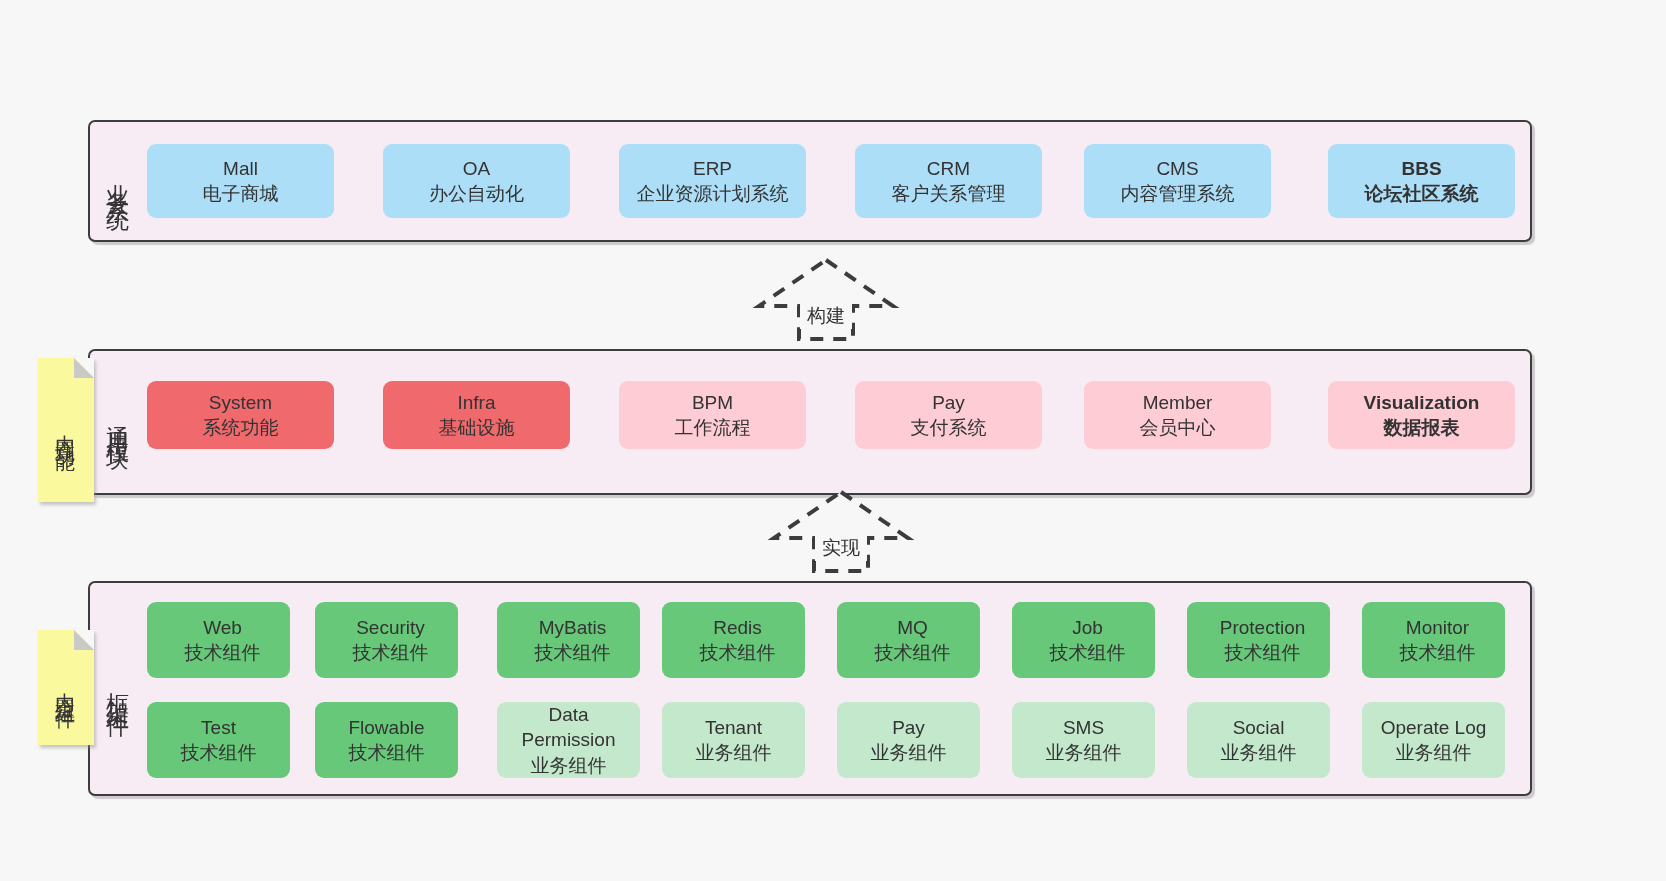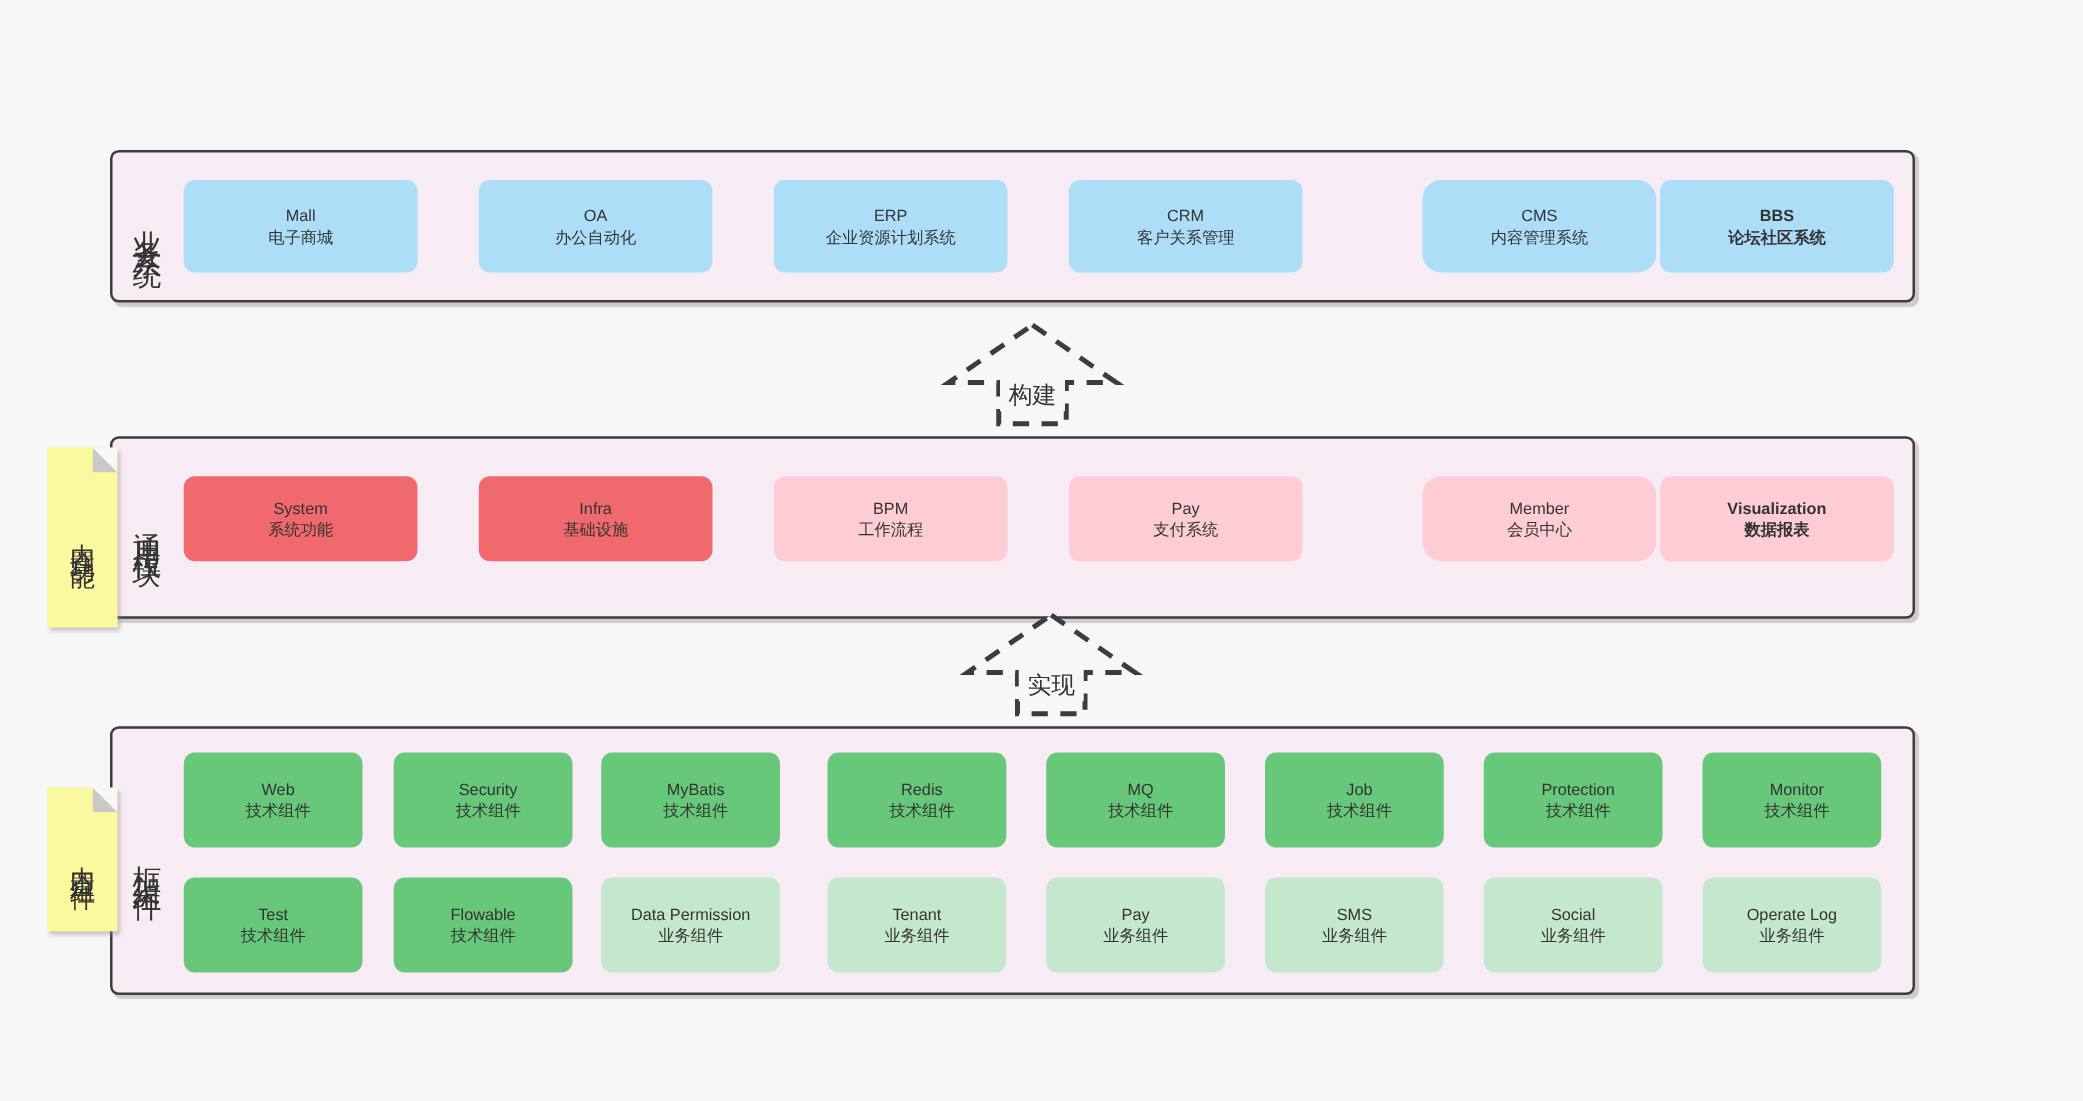--- a/index.html
+++ b/index.html
@@ -19,39 +19,39 @@
   #layer-modules{top:349px;height:142px;}
   #layer-components{top:581px;height:211px;}
   .layer-label{
     position:absolute;left:13px;top:50%;transform:translateY(-50%);
     writing-mode:vertical-lr;text-orientation:upright;
     font-size:23px;letter-spacing:0.32em;color:#333;white-space:nowrap;
   }
   .box{
     position:absolute;border-radius:9px;
     display:flex;flex-direction:column;justify-content:center;align-items:center;
-    text-align:center;font-size:13px;line-height:1.32;color:#333;
+    text-align:center;font-size:19px;line-height:1.32;color:#333;
     padding:2px 4px;box-sizing:border-box;
   }
   .box[data-variant="blue"]{background:#addef8;}
   .box[data-variant="red"]{background:#f0696c;}
   .box[data-variant="pink"]{background:#fdccd5;}
   .box[data-variant="green"]{background:#66c878;}
   .box[data-variant="lightgreen"]{background:#c3e8cc;}
 
   
   .col6{width:187px;}
   .c6-0{left:57px;}.c6-1{left:293px;}.c6-2{left:529px;}
-  .c6-3{left:765px;}.c6-4{left:1048px;border-radius:15px;}.c6-5{left:1238px;font-weight:bold;}
+  .c6-3{left:765px;}.c6-4{left:994px;}.c6-5{left:1238px;font-weight:bold;}
   #layer-business .box{top:22px;height:74px;}
   #layer-modules  .box{top:30px;height:68px;}
 
   
   .col8{width:143px;height:76px;}
-  .c8-0{left:57px;}.c8-1{left:225px;}.c8-2{left:391px;}.c8-3{left:572px;}
+  .c8-0{left:57px;}.c8-1{left:225px;}.c8-2{left:407px;}.c8-3{left:572px;}
   .c8-4{left:747px;}.c8-5{left:922px;}.c8-6{left:1097px;}.c8-7{left:1272px;}
   .row-0{top:19px;padding-left:12px;}
   .row-1{top:119px;}
 
   .sticky{
     position:absolute;left:38px;width:56px;background:#fbf99e;
     box-shadow:2px 3px 3px rgba(140,140,140,0.45);
   }
   #sticky-modules{top:358px;height:144px;}
   #sticky-components{top:630px;height:115px;}

